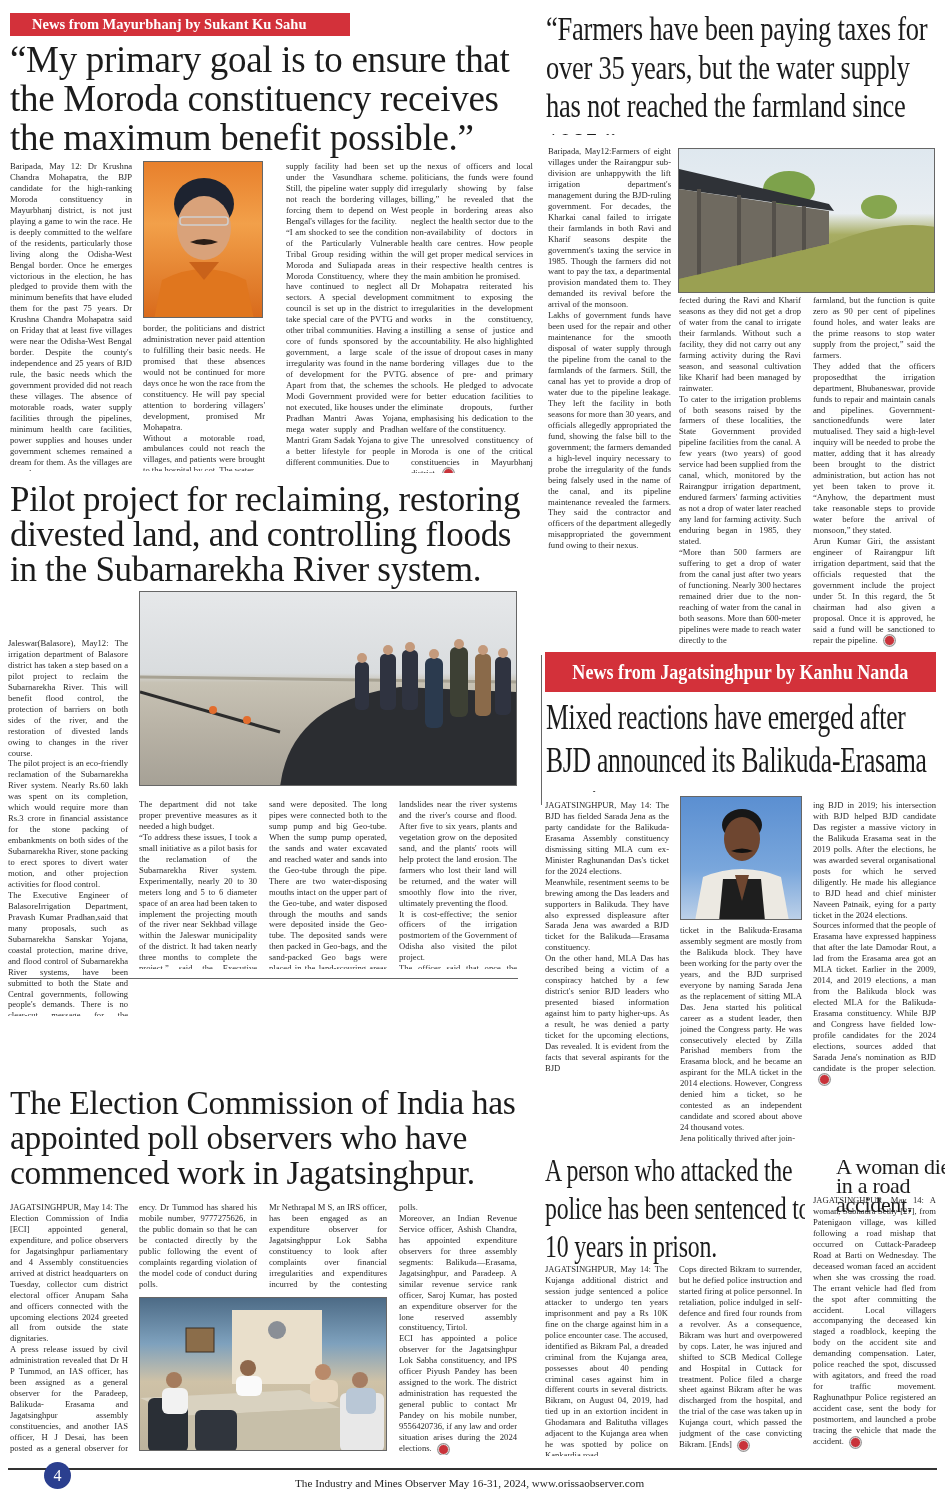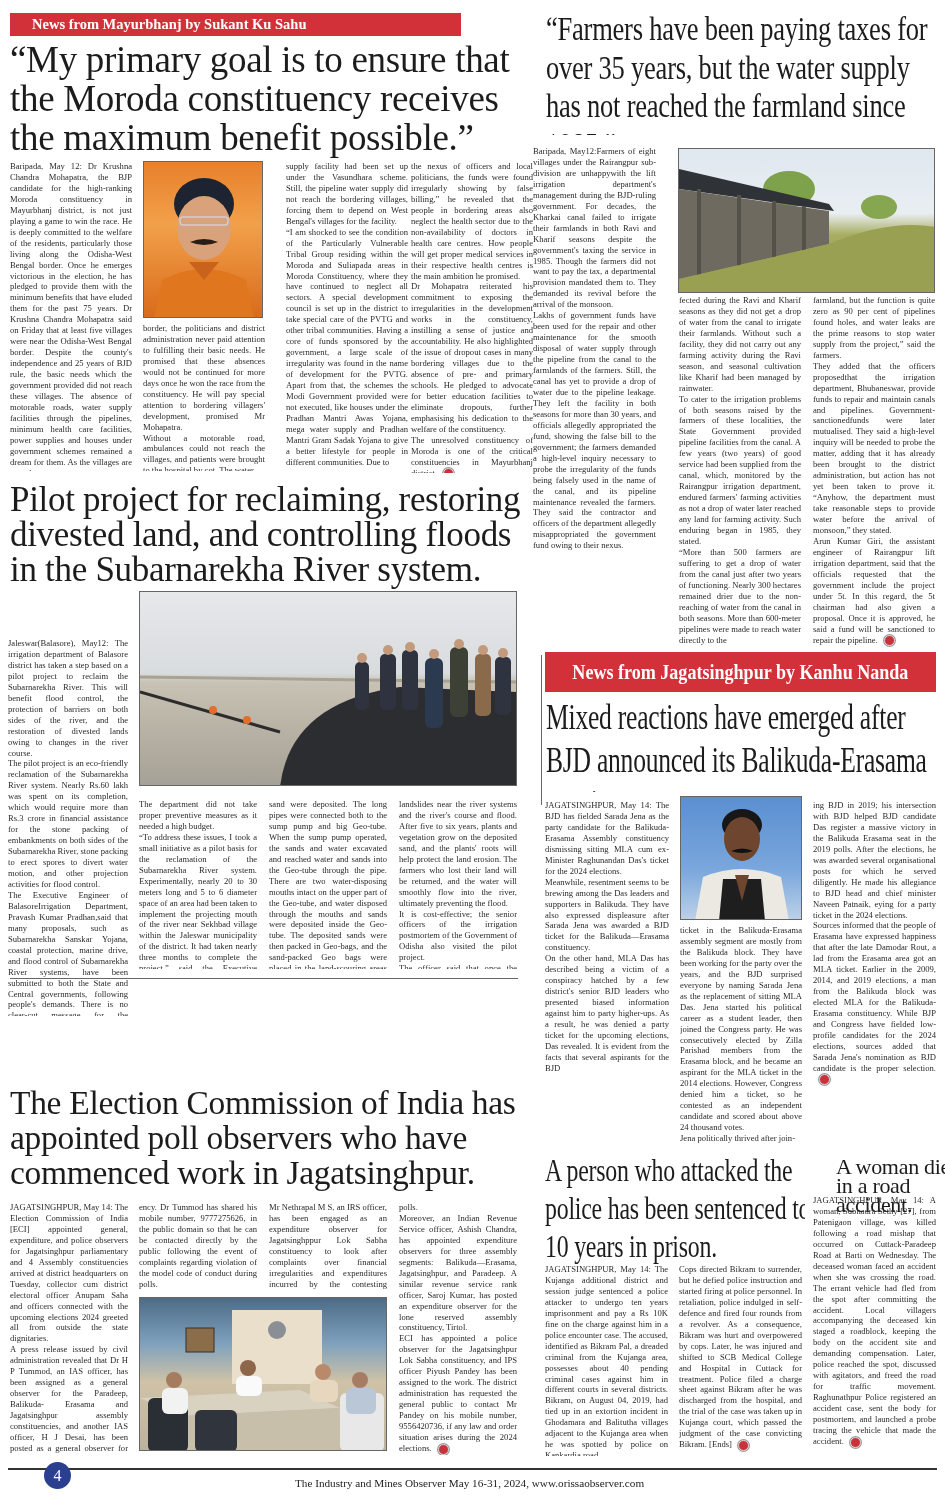--- a/index.html
+++ b/index.html
@@ -11,21 +11,21 @@
 .banner{background:#d3313a;color:#fff;font-weight:bold;font-family:"Liberation Serif",serif;white-space:nowrap;overflow:hidden}
 .head{font-family:"Liberation Serif",serif;color:#1c1c1c;line-height:1.02;letter-spacing:-0.3px}
 .cond{font-family:"Liberation Serif",serif;transform-origin:left top;white-space:nowrap;color:#1c1c1c}
 .photo{border:1px solid #666;overflow:hidden}
 .endmark{display:inline-block;width:11px;height:11px;border-radius:50%;background:#c9323a;border:1.5px solid #ddd;box-shadow:0 0 0 1px #999;vertical-align:middle;margin-left:6px}
 .rule{background:#333}
 </style>
 </head>
 <body>
 
-<div class="abs banner" style="left:10px;top:13px;width:451px;height:23px;padding-left:22px;font-size:14.5px;line-height:23px;">News from Mayurbhanj by Sukant Ku Sahu</div>
+<div class="abs banner" style="left:10px;top:13px;width:340px;height:23px;padding-left:22px;font-size:14.5px;line-height:23px;">News from Mayurbhanj by Sukant Ku Sahu</div>
 
 <div class="abs head" style="left:10px;top:40px;width:525px;font-size:37px;line-height:39px;">“My primary goal is to ensure that the Moroda constituency receives the maximum benefit possible.”</div>
 
 <div class="abs txt" style="left:10px;top:161px;width:122px;height:310px;">
   <p>Baripada, May 12: Dr Krushna Chandra Mohapatra, the BJP candidate for the high-ranking Moroda constituency in Mayurbhanj district, is not just playing a game to win the race. He is deeply committed to the welfare of the residents, particularly those living along the Odisha-West Bengal border. Once he emerges victorious in the election, he has pledged to provide them with the minimum benefits that have eluded them for the past 75 years. Dr Krushna Chandra Mohapatra said on Friday that at least five villages were near the Odisha-West Bengal border. Despite the county's independence and 25 years of BJD rule, the basic needs which the government provided did not reach these villages. The absence of motorable roads, water supply facilities through the pipelines, minimum health care facilities, power supplies and houses under government schemes remained a dream for them. As the villages are near the</p>
 </div>
 
 <div class="abs photo" style="left:143px;top:161px;width:120px;height:157px;background:linear-gradient(180deg,#e8802c 0%,#f2a04a 40%,#d96b1c 100%);">
   <svg width="120" height="157" viewBox="0 0 120 157">
     <ellipse cx="60" cy="42" rx="30" ry="26" fill="#1d2330"></ellipse>
@@ -50,21 +50,21 @@
 <div class="abs txt" style="left:411px;top:161px;width:122px;height:312px;">
   <p>the nexus of officers and local politicians, the funds were found irregularly showing by false billing,” he revealed that the people in bordering areas also neglect the health sector due to the non-availability of doctors in health care centres. How people will get proper medical services in their respective health centres is the main ambition he promised.</p>
   <p>Dr Mohapatra reiterated his commitment to exposing the irregularities in the development works in the constituency, instilling a sense of justice and accountability. He also highlighted the issue of dropout cases in many bordering villages due to the absence of pre- and primary schools. He pledged to advocate for better education facilities to eliminate dropouts, further emphasising his dedication to the welfare of the constituency.</p>
   <p><span>The unresolved constituency of Moroda is one of the critical constituencies in Mayurbhanj district.</span><span class="endmark"></span></p>
 </div>
 
 <div class="abs head" style="left:546px;top:10px;width:395px;height:125px;overflow:hidden;">
   <div class="cond" style="font-size:34px;line-height:38.5px;transform:scaleX(0.78);width:510px;white-space:normal;">“Farmers have been paying taxes for over 35 years, but the water supply has not reached the farmland since 1985.”</div>
 </div>
 
-<div class="abs txt" style="left:533px;top:146px;width:123px;height:496px;font-family:Liberation Serif, serif;">
+<div class="abs txt" style="left:548px;top:146px;width:123px;height:496px;font-family:Liberation Serif, serif;">
   <p>Baripada, May12:Farmers of eight villages under the Rairangpur sub-division are unhappywith the lift irrigation department's management during the BJD-ruling government. For decades, the Kharkai canal failed to irrigate their farmlands in both Ravi and Kharif seasons despite the government's taxing the service in 1985. Though the farmers did not want to pay the tax, a departmental provision mandated them to. They demanded its revival before the arrival of the monsoon.</p>
   <p>Lakhs of government funds have been used for the repair and other maintenance for the smooth disposal of water supply through the pipeline from the canal to the farmlands of the farmers. Still, the canal has yet to provide a drop of water due to the pipeline leakage. They left the facility in both seasons for more than 30 years, and officials allegedly appropriated the fund, showing the false bill to the government; the farmers demanded a high-level inquiry necessary to probe the irregularity of the funds being falsely used in the name of the canal, and its pipeline maintenance revealed the farmers. They said the contractor and officers of the department allegedly misappropriated the government fund owing to their nexus.</p>
 </div>
 
 <div class="abs photo" style="left:678px;top:148px;width:257px;height:145px;background:linear-gradient(180deg,#dfe8ef 0%,#e9eef2 45%,#a8ad63 60%,#8d9148 100%);">
   <svg width="257" height="145" viewBox="0 0 257 145">
     <ellipse cx="110" cy="40" rx="26" ry="18" fill="#7da24b"></ellipse>
     <ellipse cx="200" cy="58" rx="18" ry="12" fill="#86a64f"></ellipse>
     <path d="M0 20 L150 55 L155 62 L0 40Z" fill="#2f3237"></path>
     <path d="M0 40 L150 62 L150 95 L0 130Z" fill="#6f6a60"></path>

